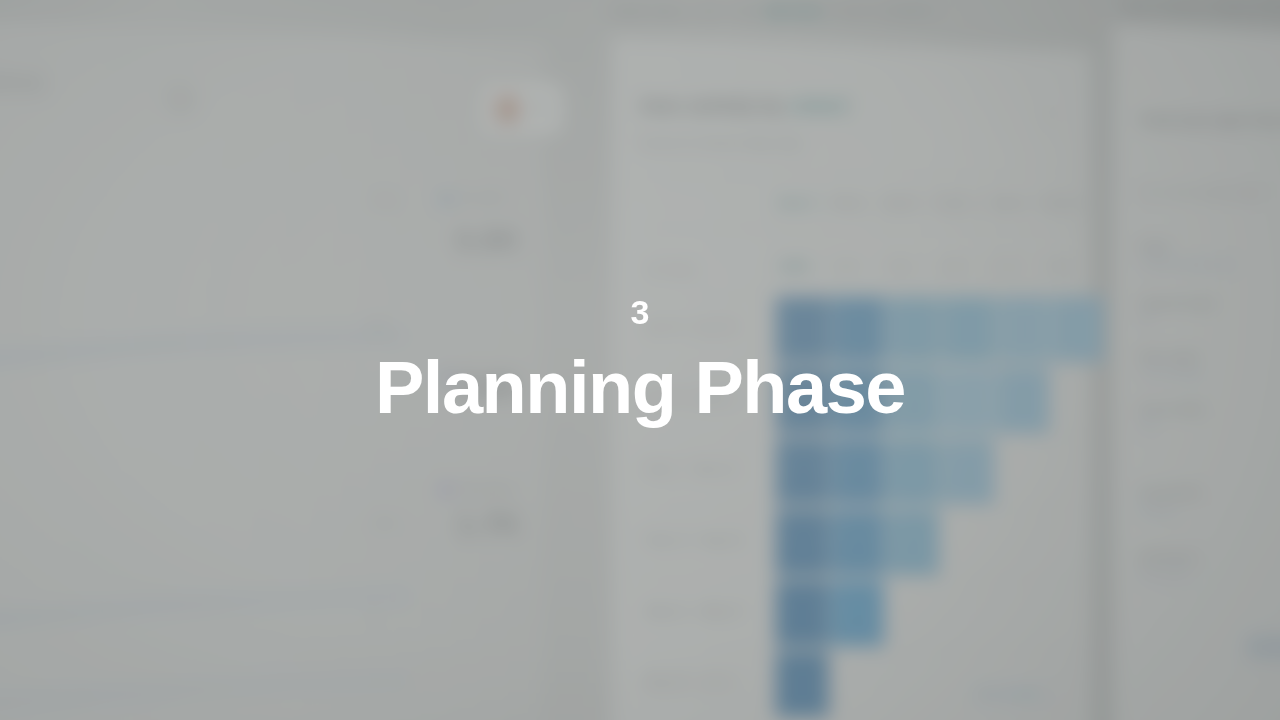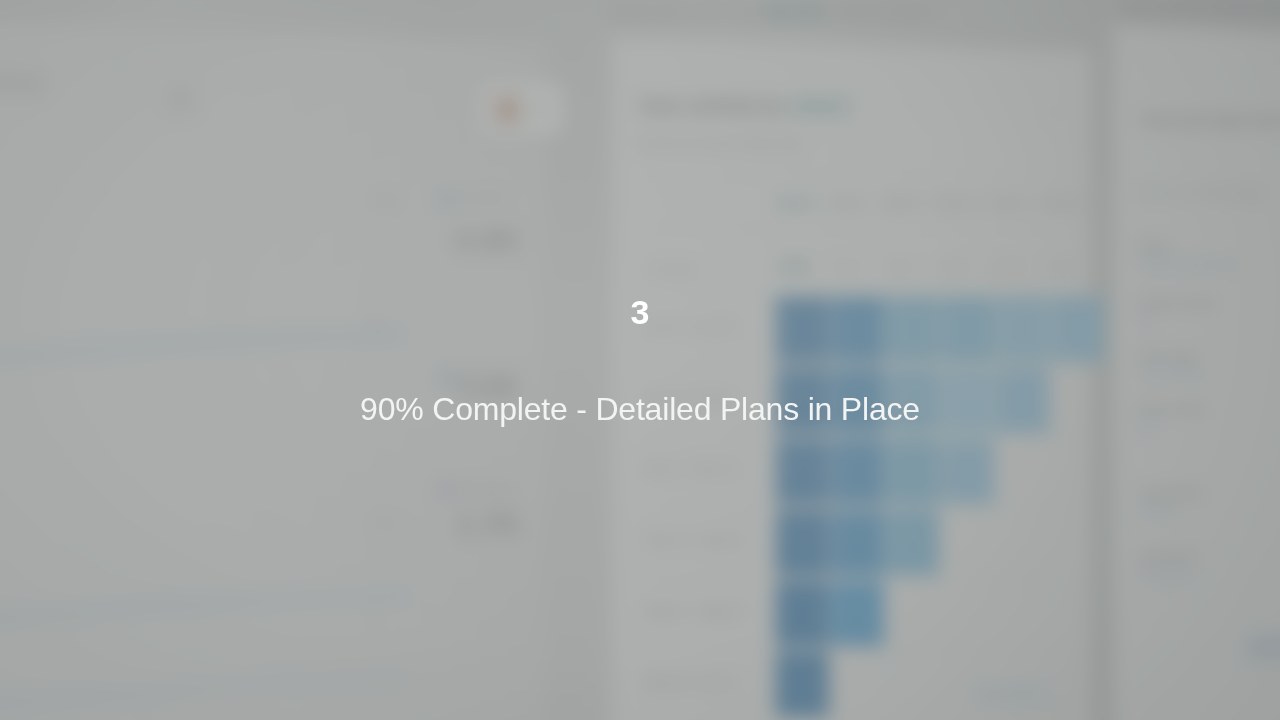--- a/index.html
+++ b/index.html
@@ -485,16 +485,16 @@
     </div>
     <div class="pr-btn"></div>
 
     <div class="wall-vig"></div>
   </div>
 
   <div id="scrim"></div>
 
   <div id="overlay">
     <div id="step-number">3</div>
-    <p id="overlay-subtitle">90% Complete - Detailed Plans in Place</p>
+    <h1 id="overlay-title">Planning Phase</h1>
   </div>
 
 </div>
 
 </body></html>

